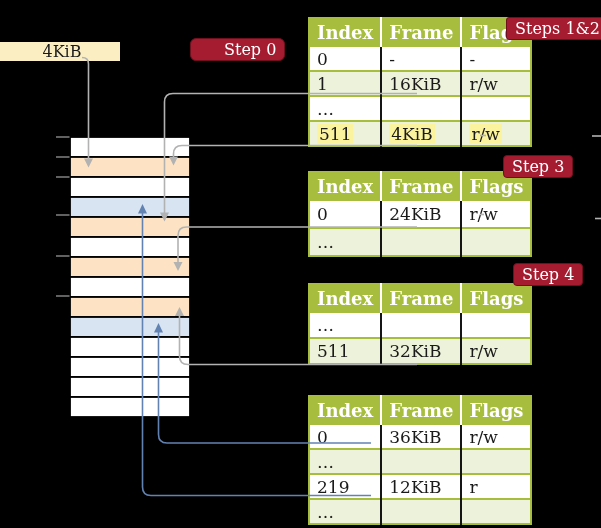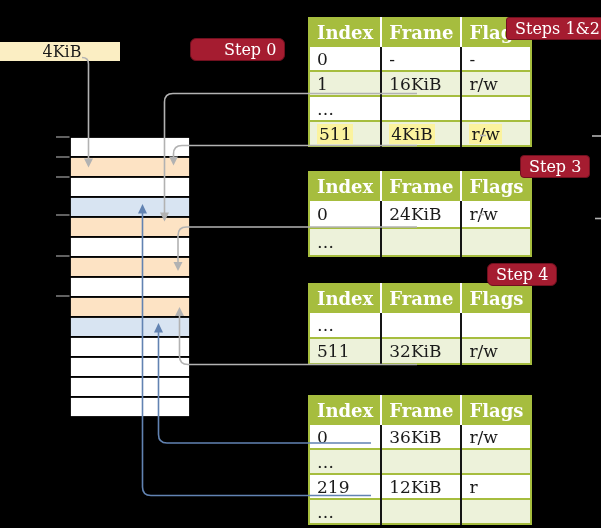--- a/index.html
+++ b/index.html
@@ -175,22 +175,22 @@
           <td>…</td>
           <td></td>
           <td></td>
         </tr>
       </tbody>
     </table>
   </div>
 
   <div class="badge" style="left:506px;top:17px;border-radius:3px;">Steps 1&amp;2</div>
   <div class="badge" style="left:190px;top:38px;border-radius:6px;padding-left:33px;">Step 0</div>
-  <div class="badge" style="left:520px;top:155px;">Step 3</div>
-  <div class="badge" style="left:487px;top:263px;border-radius:6px;">Step 4</div>
+  <div class="badge" style="left:503px;top:155px;">Step 3</div>
+  <div class="badge" style="left:513px;top:263px;">Step 4</div>
 
   <svg class="overlay" width="601" height="528" viewBox="0 0 601 528">
 
     <g>
       <rect x="0" y="42" width="120" height="19" fill="#fbeec3"></rect>
       <text x="62" y="57" text-anchor="middle" font-size="16" fill="#1a1a1a" font-family="DejaVu Serif, serif">4KiB</text>
     </g>
 
     <g stroke="#000" stroke-width="1.8">
       <rect x="70" y="137" width="120" height="20" fill="#ffffff"></rect>

